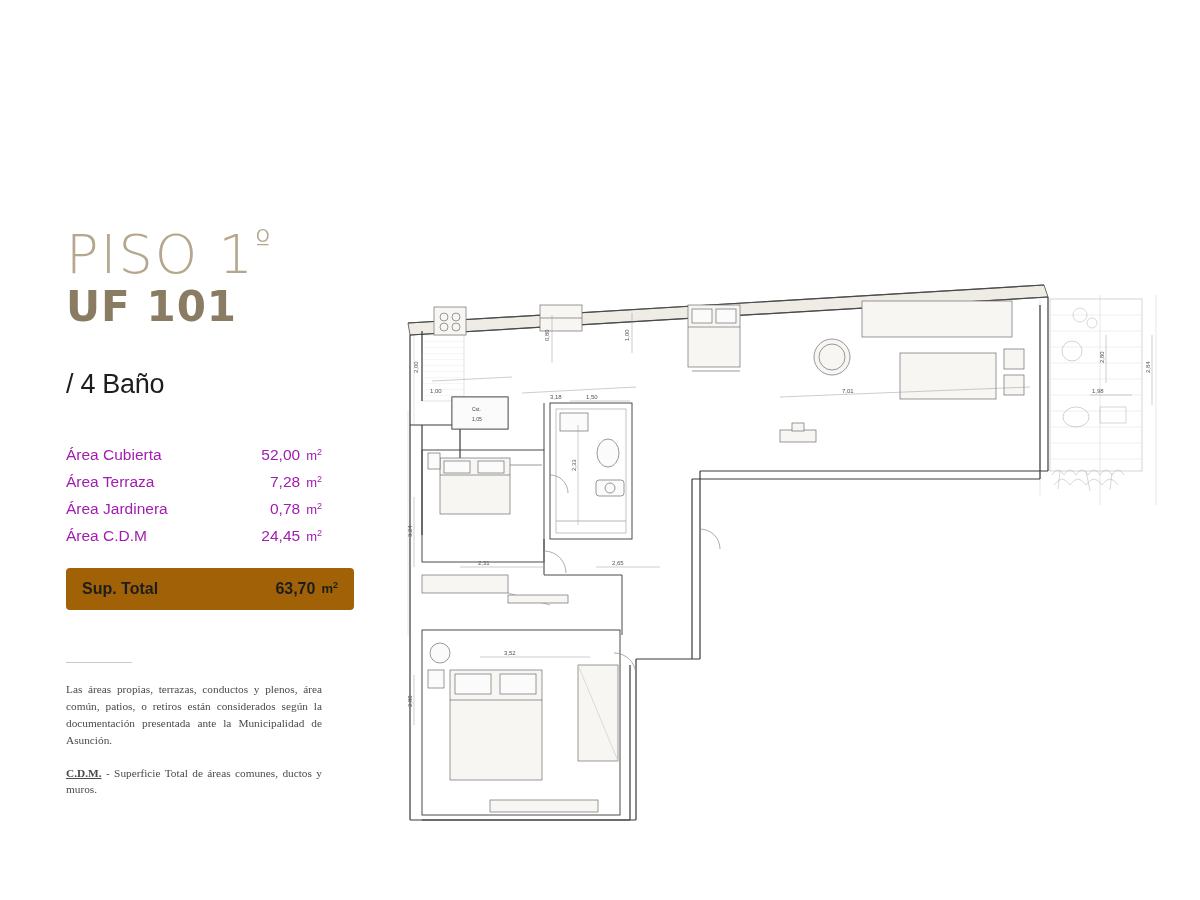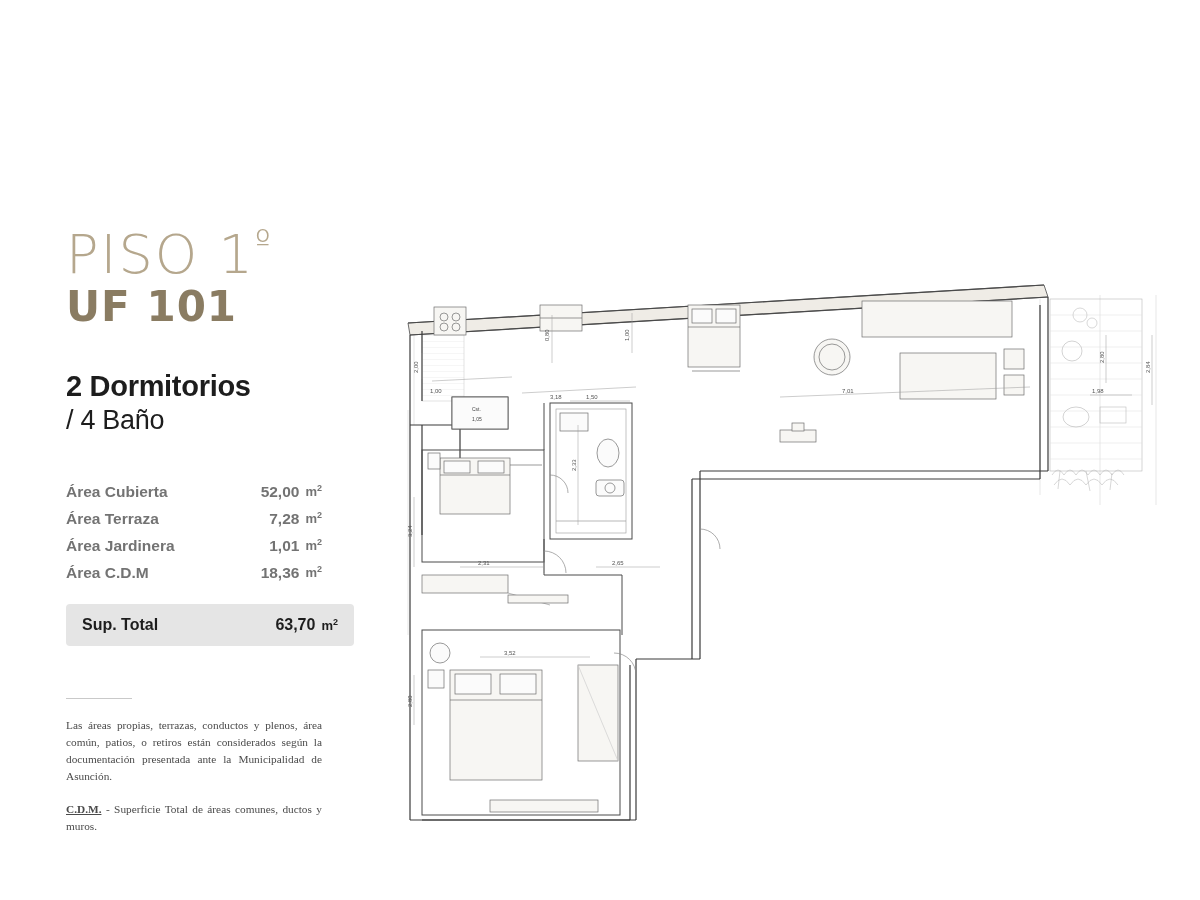--- a/index.html
+++ b/index.html
@@ -72,42 +72,41 @@
 
   .areas {
     margin-top: 40px;
     width: 256px;
   }
   .area-row {
     display: flex;
     align-items: baseline;
     justify-content: space-between;
     font-size: 15.5px;
-    color: #737373;
+    color: #a21caf;
     padding: 4.5px 0;
-    font-weight: bold;
   }
   .area-label { white-space: nowrap; }
   .area-value {
     display: flex;
     align-items: baseline;
     gap: 6px;
   }
   .area-num {
     text-align: right;
     min-width: 54px;
     display: inline-block;
   }
   .area-unit { font-size: 13px; }
   .area-unit sup { font-size: 9px; }
 
   .total-bar {
     margin-top: 18px;
     width: 256px;
-    background: #e5e5e5;
+    background: #a16207;
     border-radius: 4px;
     padding: 12px 16px;
     display: flex;
     align-items: baseline;
     justify-content: space-between;
     font-size: 16px;
     font-weight: bold;
     color: #1d1d1d;
   }
   .total-bar .area-value { font-weight: bold; }
@@ -164,21 +163,20 @@
 
   <div class="info-panel">
 
     <div class="floor-title">
       <span>PISO 1</span><span class="sup">º</span>
     </div>
 
     <div class="unit-title">UF 101</div>
 
     <div class="rooms">
-      <div class="rooms-line1">2 Dormitorios</div>
       <div class="rooms-line2">/ 4 Baño</div>
     </div>
 
     <div class="areas">
 
       <div class="area-row">
         <span class="area-label">Área Cubierta</span>
         <span class="area-value">
           <span class="area-num">52,00</span>
           <span class="area-unit"><span>m</span><sup>2</sup></span>
@@ -189,29 +187,29 @@
         <span class="area-label">Área Terraza</span>
         <span class="area-value">
           <span class="area-num">7,28</span>
           <span class="area-unit"><span>m</span><sup>2</sup></span>
         </span>
       </div>
 
       <div class="area-row">
         <span class="area-label">Área Jardinera</span>
         <span class="area-value">
-          <span class="area-num">1,01</span>
+          <span class="area-num">0,78</span>
           <span class="area-unit"><span>m</span><sup>2</sup></span>
         </span>
       </div>
 
       <div class="area-row">
         <span class="area-label">Área C.D.M</span>
         <span class="area-value">
-          <span class="area-num">18,36</span>
+          <span class="area-num">24,45</span>
           <span class="area-unit"><span>m</span><sup>2</sup></span>
         </span>
       </div>
 
     </div>
 
     <div class="total-bar">
       <span class="area-label">Sup. Total</span>
       <span class="area-value">
         <span class="area-num">63,70</span>

